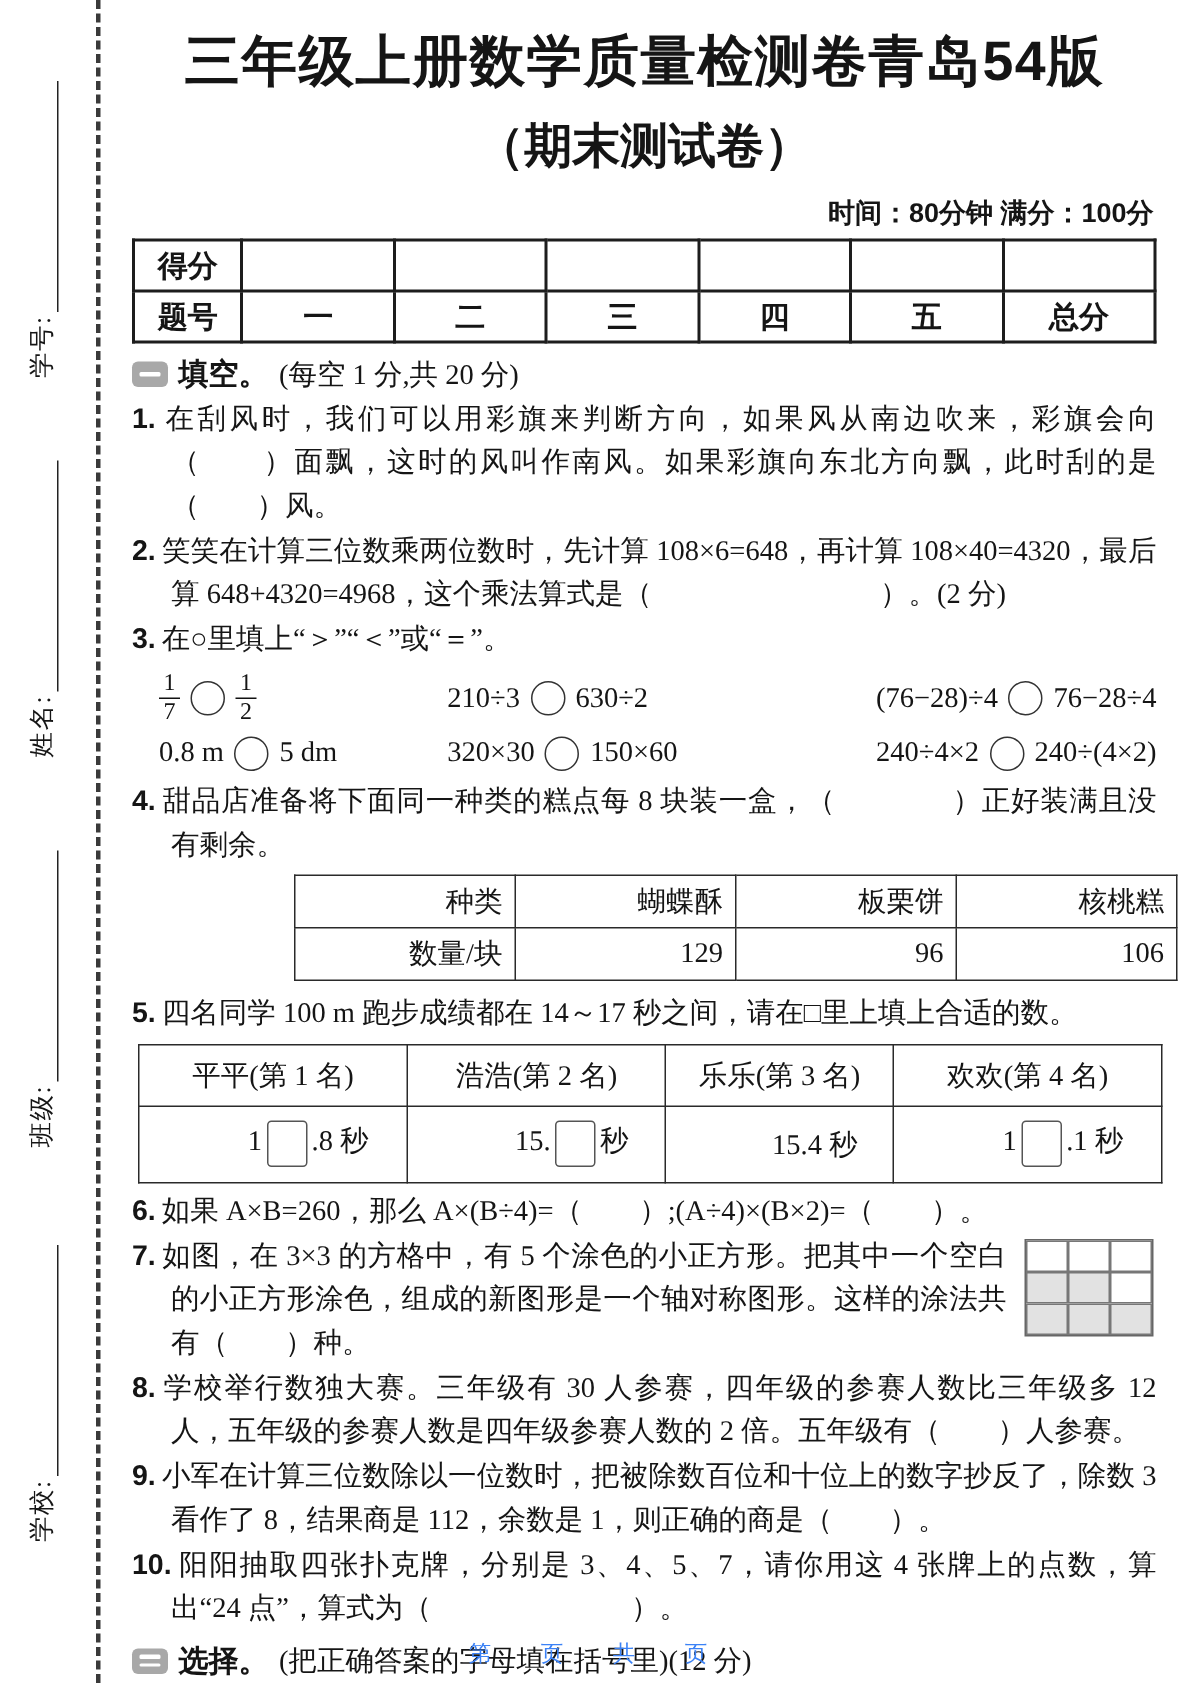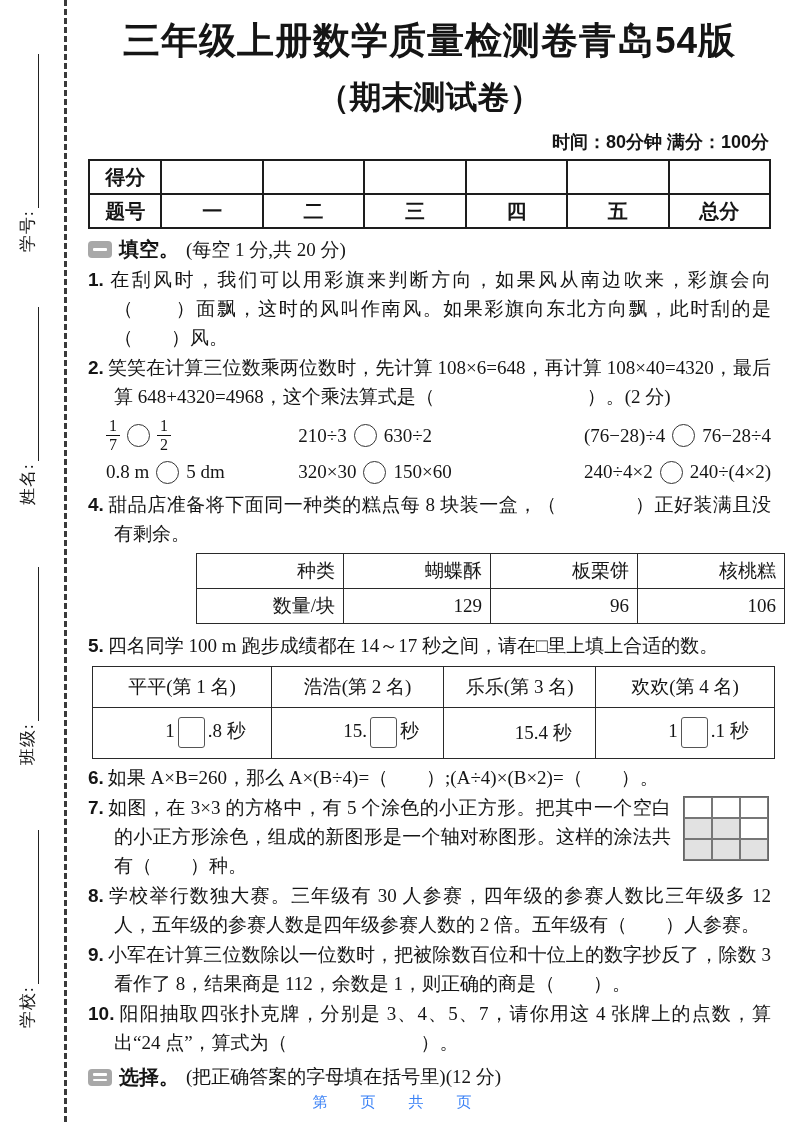--- a/index.html
+++ b/index.html
@@ -121,20 +121,21 @@
           <span class="bar"></span>
         </span>
       <span class="sec-title">填空。</span>
       <span class="sec-note">(每空 1 分,共 20 分)</span>
     </div>
 
     <p class="q"><span class="qnum">1.</span><span>在刮风时，我们可以用彩旗来判断方向，如果风从南边吹来，彩旗会向（　　）面飘，这时的风叫作南风。如果彩旗向东北方向飘，此时刮的是（　　）风。</span></p>
 
     <p class="q"><span class="qnum">2.</span><span>笑笑在计算三位数乘两位数时，先计算 108×6=648，再计算 108×40=4320，最后算 648+4320=4968，这个乘法算式是（　　　　　　　　）。(2 分)</span></p>
 
+    <p class="q"><span class="qnum">3.</span><span>在○里填上“＞”“＜”或“＝”。</span></p>
 
     <div class="exp-row">
       <span class="exp-c1">
         <span class="frac">
           <span class="num">1</span>
           <span class="den">7</span>
         </span>
         <span class="cmp-circle"></span>
         <span class="frac">
           <span class="num">1</span>

